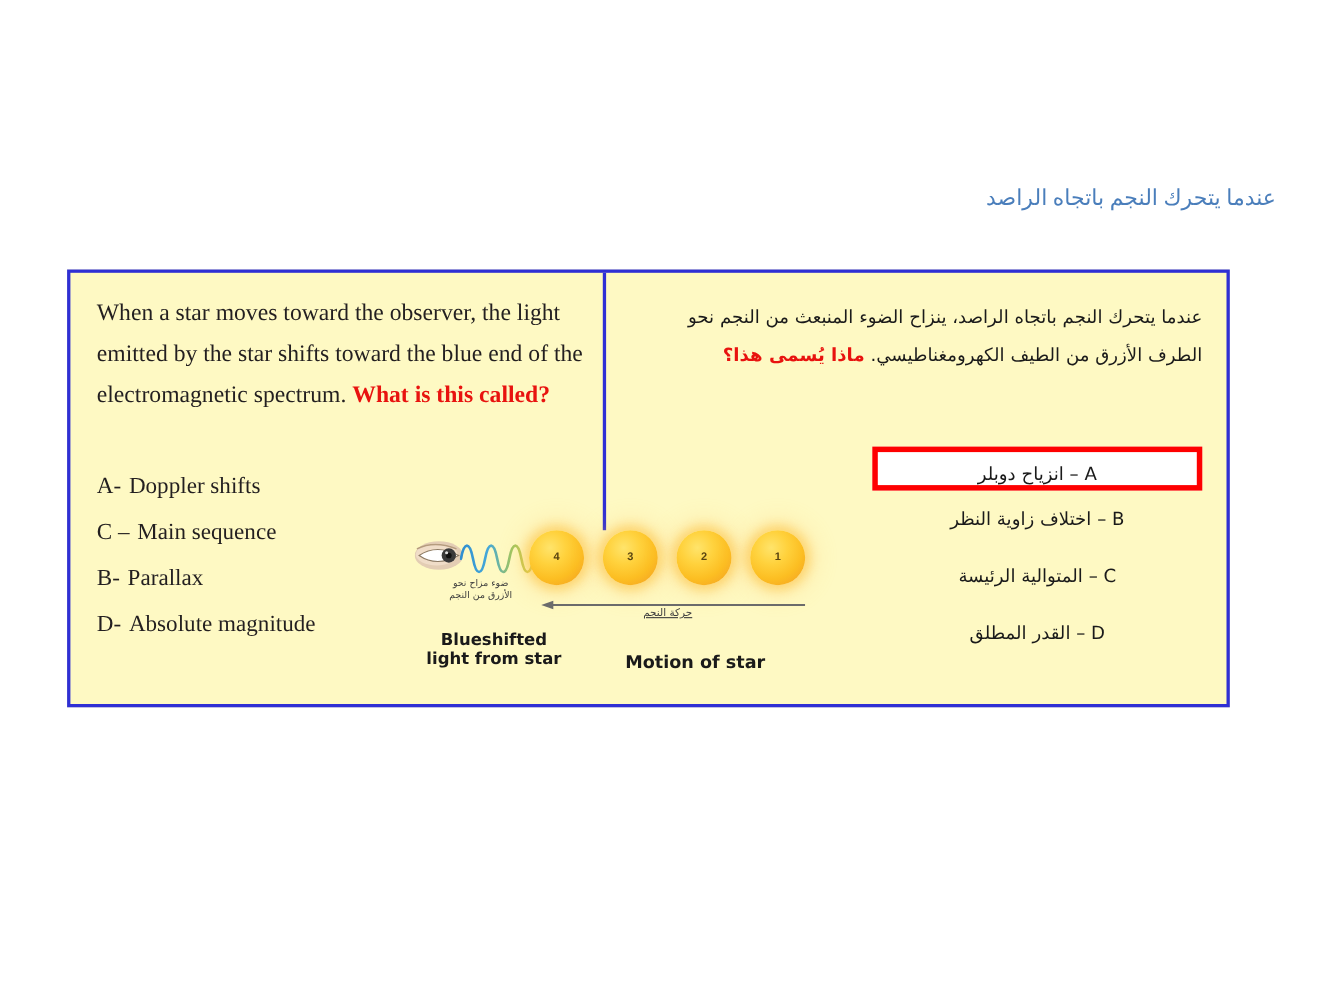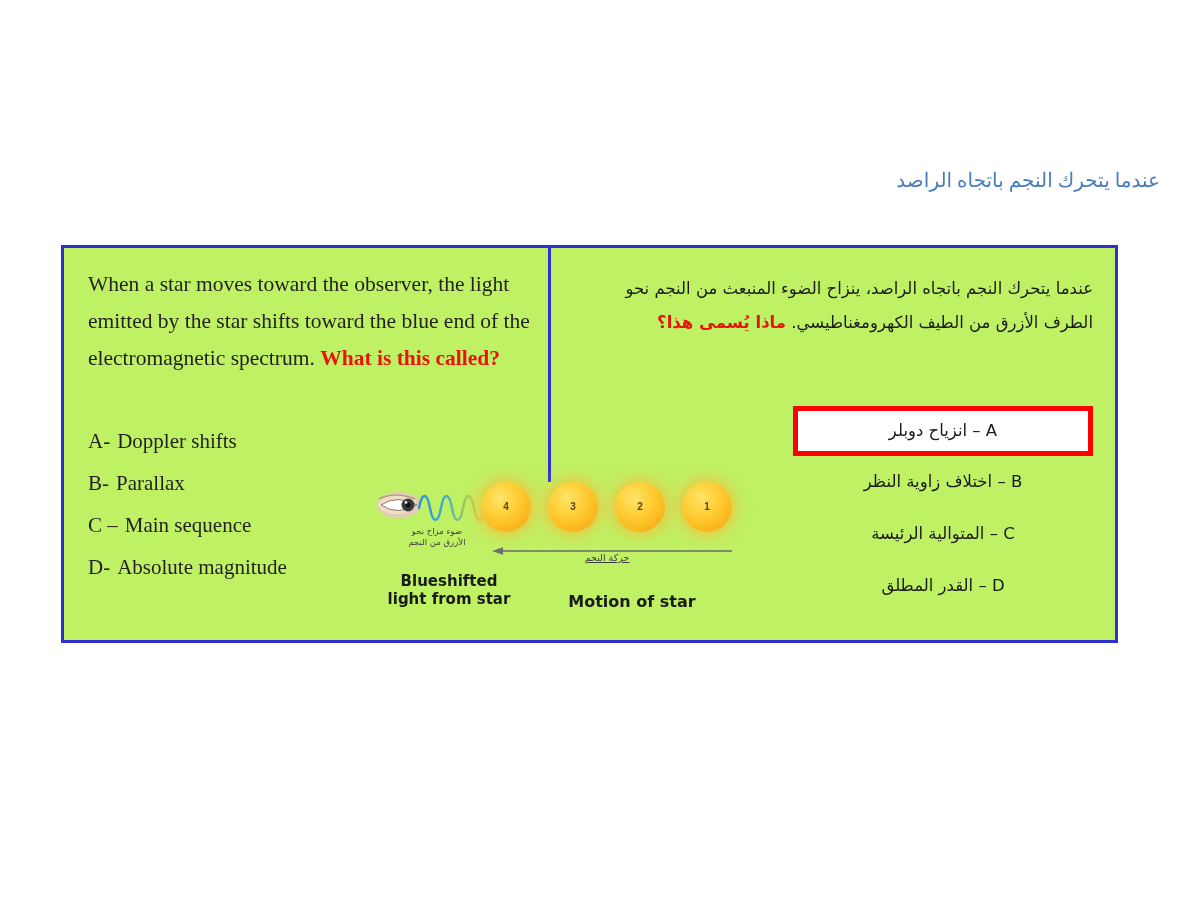--- a/index.html
+++ b/index.html
@@ -34,21 +34,21 @@
 
   
   .question-panel {
     position: absolute;
     left: 61px;
     top: 245px;
     width: 1057px;
     height: 398px;
     border: 3px solid #2f2fd4;
     box-sizing: border-box;
-    background: #bef264;
+    background: #fef9c3;
   }
 
   .panel-divider {
     position: absolute;
     left: 484px;
     top: 0px;
     width: 3px;
     height: 234px;
     background: #2f2fd4;
   }
@@ -129,21 +129,21 @@
     color: #1a1a1a;
     height: 52px;
     line-height: 52px;
     text-align: center;
     white-space: nowrap;
     box-sizing: border-box;
   }
   .ar-option.highlighted {
     border: 5px solid #fe0000;
     background: #ffffff;
-    height: 50px;
+    height: 40px;
     line-height: 40px;
   }
 
   
   .doppler-diagram {
     position: absolute;
     left: 313px;
     top: 232px;
     width: 360px;
     height: 152px;
@@ -269,24 +269,24 @@
       <span>When a star moves toward the observer, the light emitted by the star shifts toward the blue end of the electromagnetic spectrum.</span>
       <span class="q-red">What is this called?</span>
     </p>
   </div>
 
   <ul class="en-options">
     <li class="en-option">
       <span class="opt-key">A-</span><span>Doppler shifts</span>
     </li>
     <li class="en-option">
-      <span class="opt-key">B-</span><span>Parallax</span>
+      <span class="opt-key">C –</span><span>Main sequence</span>
     </li>
     <li class="en-option">
-      <span class="opt-key">C –</span><span>Main sequence</span>
+      <span class="opt-key">B-</span><span>Parallax</span>
     </li>
     <li class="en-option">
       <span class="opt-key">D-</span><span>Absolute magnitude</span>
     </li>
   </ul>
 
   <div class="col-arabic">
     <p class="ar-paragraph">
       <span>عندما يتحرك النجم باتجاه الراصد، ينزاح الضوء المنبعث من النجم نحو الطرف الأزرق من الطيف الكهرومغناطيسي.</span>
       <span class="q-red">ماذا يُسمى هذا؟</span>

